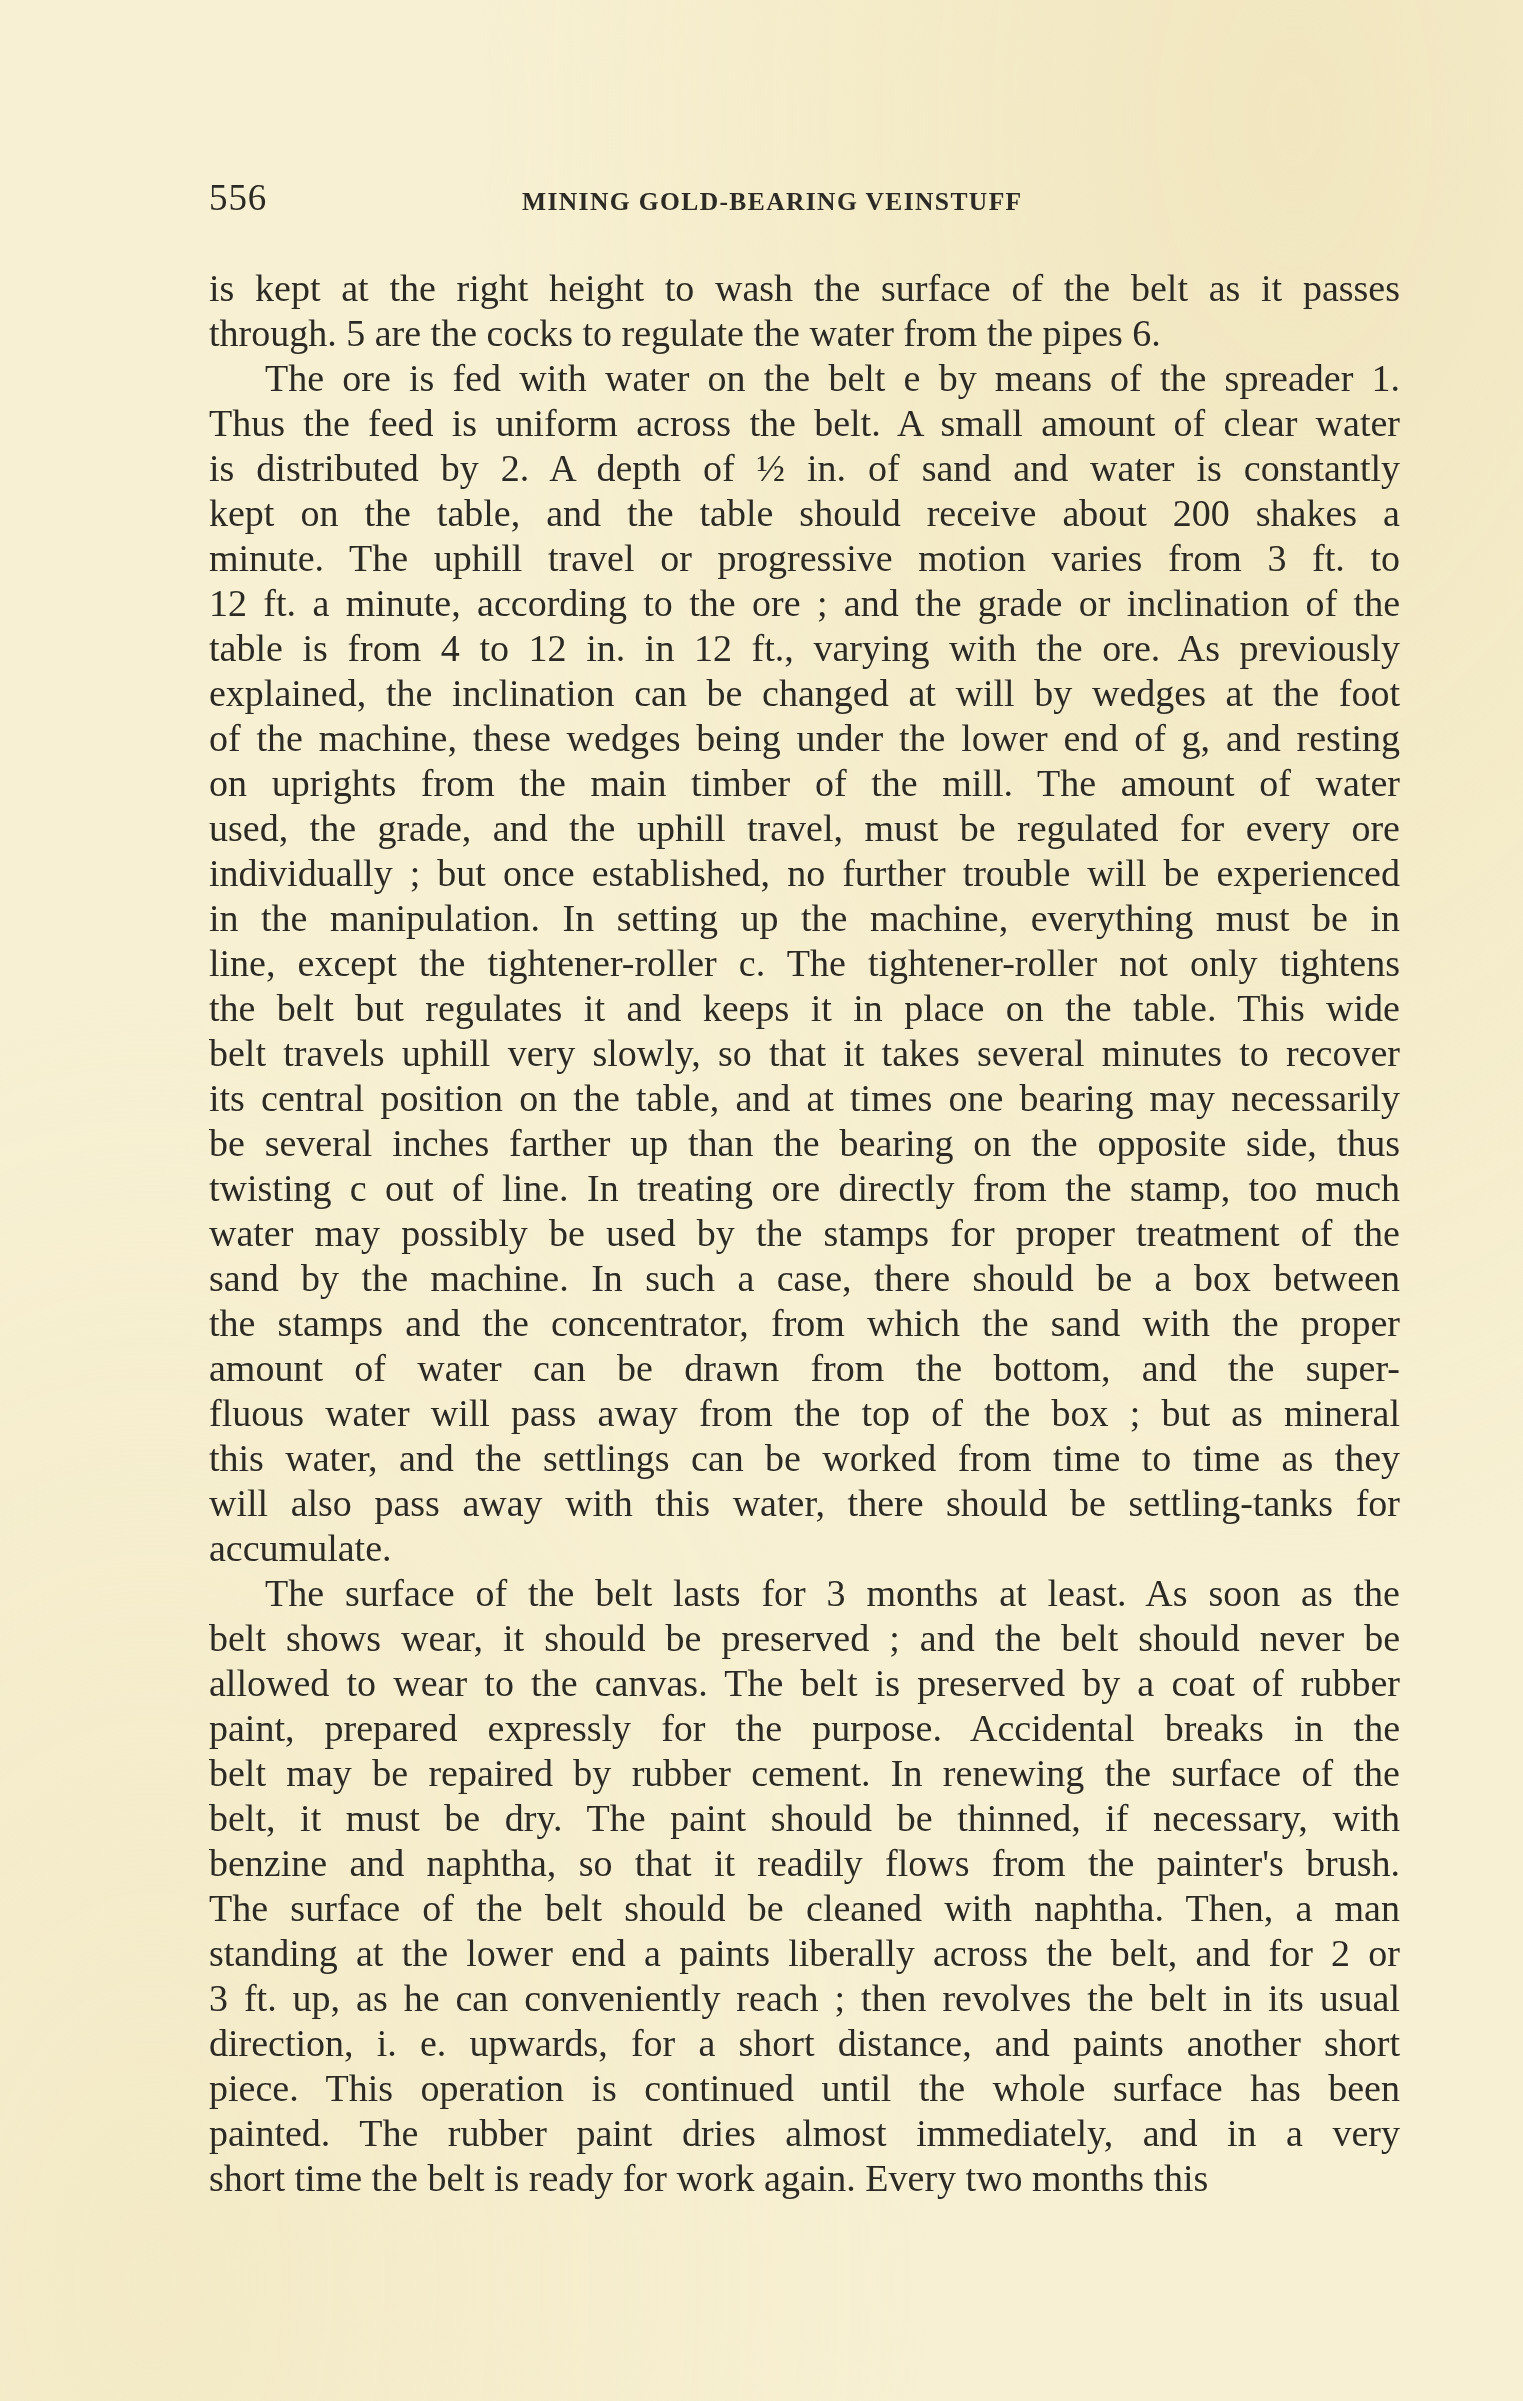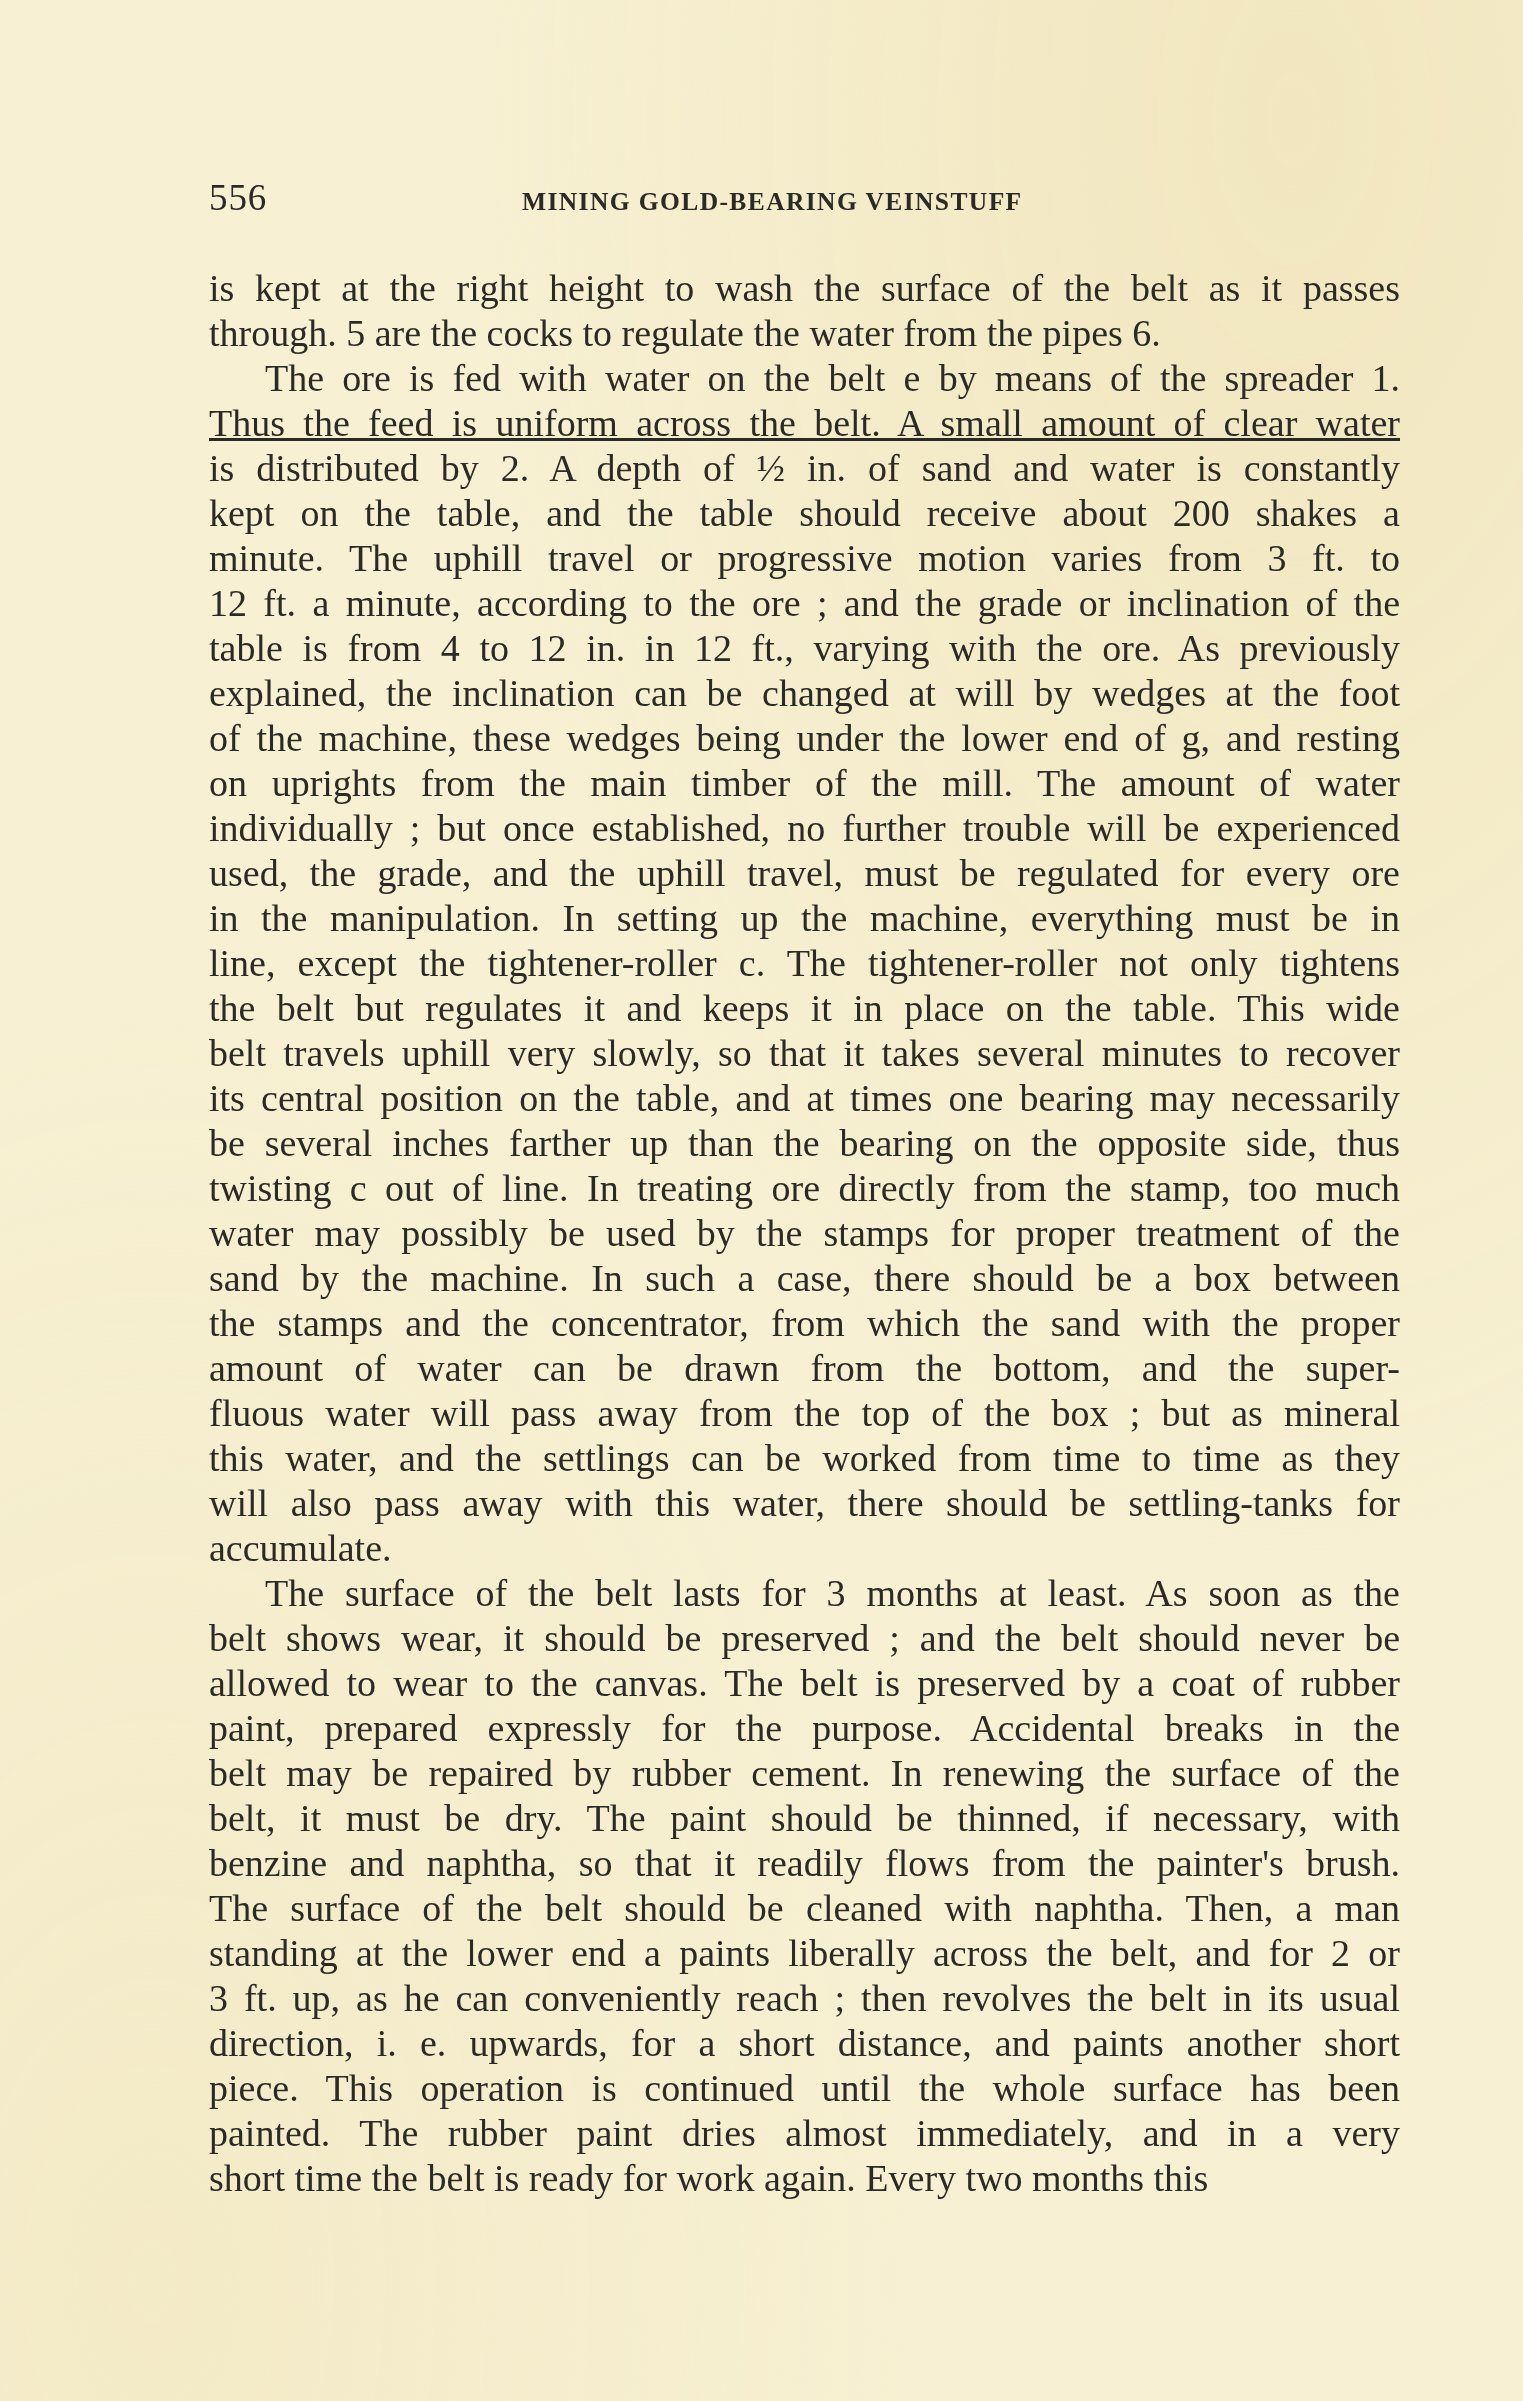--- a/index.html
+++ b/index.html
@@ -53,31 +53,31 @@
     <span class="page-number">556</span>
     <span class="running-title">MINING GOLD-BEARING VEINSTUFF</span>
   </div>
   <div class="body-text" id="body-text">
       <p>
         <span class="line" style="word-spacing: 0px;">is kept at the right height to wash the surface of the belt as it passes</span>
         <span class="line last" style="word-spacing: 0px;">through. 5 are the cocks to regulate the water from the pipes 6.</span>
       </p>
       <p>
         <span class="line" style="padding-left: 56px; word-spacing: 0px;">The ore is fed with water on the belt e by means of the spreader 1.</span>
-        <span class="line" style="word-spacing: 0px; text-decoration: underline;">Thus the feed is uniform across the belt. A small amount of clear water</span>
+        <span class="line" style="word-spacing: 0px;">Thus the feed is uniform across the belt. A small amount of clear water</span>
         <span class="line" style="word-spacing: 0px;">is distributed by 2. A depth of ½ in. of sand and water is constantly</span>
         <span class="line" style="word-spacing: 0px;">kept on the table, and the table should receive about 200 shakes a</span>
         <span class="line" style="word-spacing: 0px;">minute. The uphill travel or progressive motion varies from 3 ft. to</span>
         <span class="line" style="word-spacing: 0px;">12 ft. a minute, according to the ore ; and the grade or inclination of the</span>
         <span class="line" style="word-spacing: 0px;">table is from 4 to 12 in. in 12 ft., varying with the ore. As previously</span>
         <span class="line" style="word-spacing: 0px;">explained, the inclination can be changed at will by wedges at the foot</span>
         <span class="line" style="word-spacing: 0px;">of the machine, these wedges being under the lower end of g, and resting</span>
         <span class="line" style="word-spacing: 0px;">on uprights from the main timber of the mill. The amount of water</span>
+        <span class="line" style="word-spacing: 0px;">used, the grade, and the uphill travel, must be regulated for every ore</span>
         <span class="line" style="word-spacing: 0px;">individually ; but once established, no further trouble will be experienced</span>
-        <span class="line" style="word-spacing: 0px;">used, the grade, and the uphill travel, must be regulated for every ore</span>
         <span class="line" style="word-spacing: 0px;">in the manipulation. In setting up the machine, everything must be in</span>
         <span class="line" style="word-spacing: 0px;">line, except the tightener-roller c. The tightener-roller not only tightens</span>
         <span class="line" style="word-spacing: 0px;">the belt but regulates it and keeps it in place on the table. This wide</span>
         <span class="line" style="word-spacing: 0px;">belt travels uphill very slowly, so that it takes several minutes to recover</span>
         <span class="line" style="word-spacing: 0px;">its central position on the table, and at times one bearing may necessarily</span>
         <span class="line" style="word-spacing: 0px;">be several inches farther up than the bearing on the opposite side, thus</span>
         <span class="line" style="word-spacing: 0px;">twisting c out of line. In treating ore directly from the stamp, too much</span>
         <span class="line" style="word-spacing: 0px;">water may possibly be used by the stamps for proper treatment of the</span>
         <span class="line" style="word-spacing: 0px;">sand by the machine. In such a case, there should be a box between</span>
         <span class="line" style="word-spacing: 0px;">the stamps and the concentrator, from which the sand with the proper</span>

